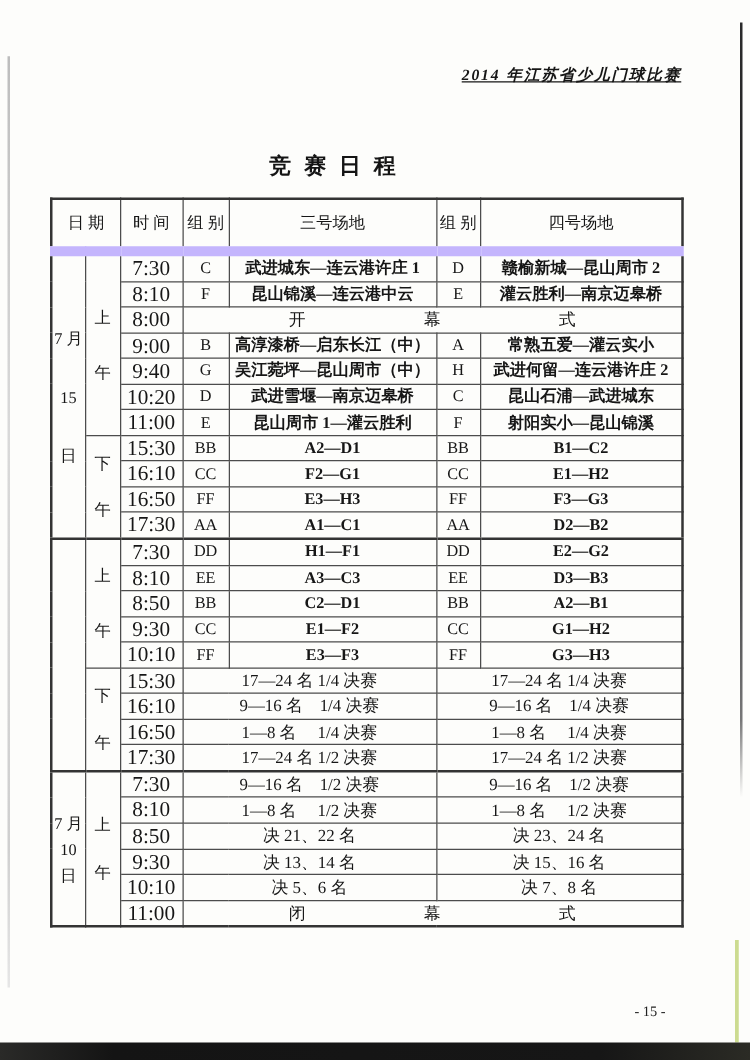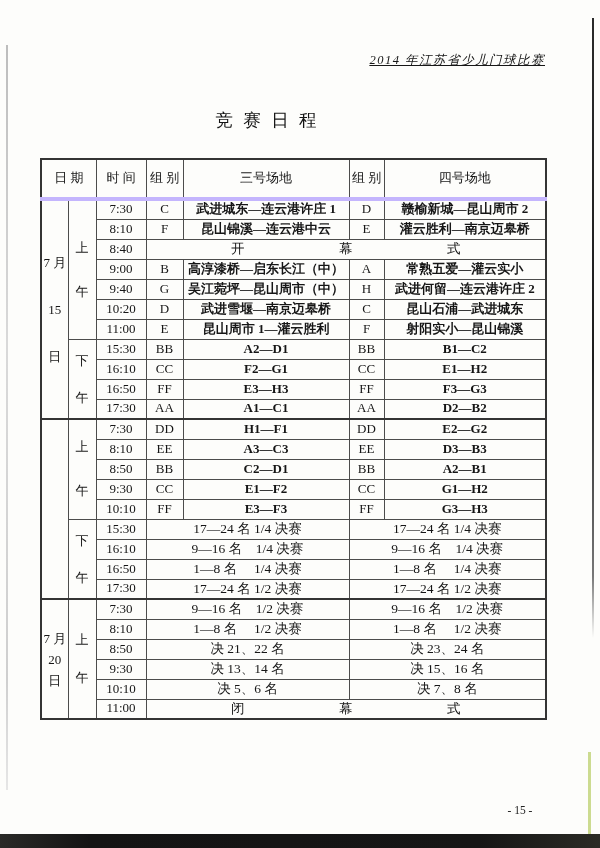--- a/index.html
+++ b/index.html
@@ -13,46 +13,46 @@
   .scan-bottom-band{position:absolute;left:0;top:834px;width:600px;height:14px;
     background:linear-gradient(90deg,#2a2a28,#141414 15%,#161616 80%,#2b2b25);}
   .scan-right-dark{position:absolute;left:592px;top:18px;width:2px;height:620px;
     background:linear-gradient(180deg,#2a2a2a,#1d1d1d 55%,#777 90%,transparent);}
   .scan-right-green{position:absolute;left:588px;top:752px;width:3px;height:82px;
     background:#ccdb90;}
   .scan-left-line{position:absolute;left:6px;top:45px;width:2px;height:745px;
     background:linear-gradient(180deg,#bdbdbd,#d9d9d9 40%,#cfcfcf 85%,#e6e6e6);}
   
   .doc-header{position:absolute;top:52px;left:0;width:545px;text-align:right;
-    font-size:12.5px;font-weight:normal;font-style:italic;letter-spacing:1.5px;
+    font-size:12.5px;font-weight:bold;font-style:italic;letter-spacing:1.5px;
     text-decoration:underline;color:#161616;}
-  .doc-title{position:absolute;top:108px;left:40px;width:455px;text-align:center;
-    font-size:17.5px;font-weight:normal;letter-spacing:3px;color:#141414;}
+  .doc-title{position:absolute;top:120px;left:40px;width:455px;text-align:center;
+    font-size:17.5px;font-weight:bold;letter-spacing:3px;color:#141414;}
   .page-number{position:absolute;top:804px;left:495px;width:50px;text-align:center;
     font-size:11.5px;color:#222;}
   
   table.schedule{position:absolute;left:40px;top:158px;width:505px;
     border-collapse:collapse;table-layout:fixed;
     font-size:13px;color:#161616;}
   .schedule td,.schedule th{border:1px solid #4c4c4c;text-align:center;
     padding:0;overflow:hidden;font-weight:normal;line-height:1.15;}
   .schedule{border:2px solid #343434;}
-  .schedule thead th{height:37px;border-bottom:4px solid #c4b5fd;font-size:13px;}
+  .schedule thead th{height:37px;border-bottom:8px solid #c4b5fd;font-size:13px;}
   .schedule tbody tr{height:20px;}
   .sec-top td{border-top:2px solid #343434;}
   td.c-date{vertical-align:middle;}
   td.c-date div,td.c-ampm div{margin:0 auto;width:100%;font-family:Liberation Serif, serif;}
   .lh-d1 div{line-height:47px;}
   .lh-d2 div{line-height:45px;padding-left:35px;}
   .lh-d3 div{line-height:21px;}
   .lh-a7 div{line-height:44px;}
   .lh-a5 div{line-height:44px;}
   .lh-a6 div{line-height:38px;}
   .lh-p4 div{line-height:37px;}
-  td.c-time{font-size:13px;text-align:center;}
+  td.c-time{font-size:17px;text-align:center;}
   td.c-venue{font-size:13px;font-weight:bold;}
   td.c-span{font-size:13.5px;}
 </style>
 </head>
 <body>
 
 <div class="scan-left-line"></div>
 <div class="scan-right-dark"></div>
 <div class="scan-right-green"></div>
 <div class="scan-bottom-band"></div>
@@ -99,21 +99,21 @@
       <td class="c-venue">赣榆新城—昆山周市 2</td>
     </tr>
     <tr>
       <td class="c-time">8:10</td>
       <td>F</td>
       <td class="c-venue">昆山锦溪—连云港中云</td>
       <td>E</td>
       <td class="c-venue">灌云胜利—南京迈皋桥</td>
     </tr>
     <tr>
-      <td class="c-time">8:40</td>
+      <td class="c-time">8:00</td>
       <td class="c-span" colspan="4">开　　　　　　　幕　　　　　　　式</td>
     </tr>
     <tr>
       <td class="c-time">9:00</td>
       <td>B</td>
       <td class="c-venue">高淳漆桥—启东长江（中）</td>
       <td>A</td>
       <td class="c-venue">常熟五爱—灌云实小</td>
     </tr>
     <tr>
@@ -229,21 +229,21 @@
       <td class="c-span" colspan="2">1—8 名　 1/4 决赛</td>
     </tr>
     <tr>
       <td class="c-time">17:30</td>
       <td class="c-span" colspan="2">17—24 名 1/2 决赛</td>
       <td class="c-span" colspan="2">17—24 名 1/2 决赛</td>
     </tr>
 
     <tr class="sec-top">
       <td class="c-date lh-d3" rowspan="6">
-          <div>7 月 20 日</div>
+          <div>7 月 10 日</div>
         </td>
       <td class="c-date c-ampm lh-a6" rowspan="6">
           <div>上 午</div>
         </td>
       <td class="c-time">7:30</td>
       <td class="c-span" colspan="2">9—16 名　1/2 决赛</td>
       <td class="c-span" colspan="2">9—16 名　1/2 决赛</td>
     </tr>
     <tr>
       <td class="c-time">8:10</td>

